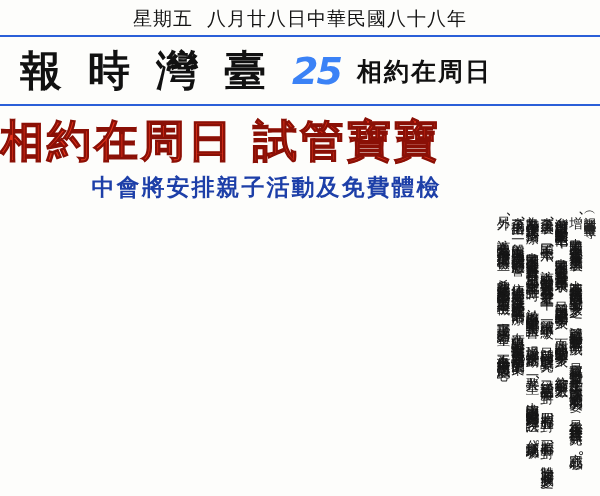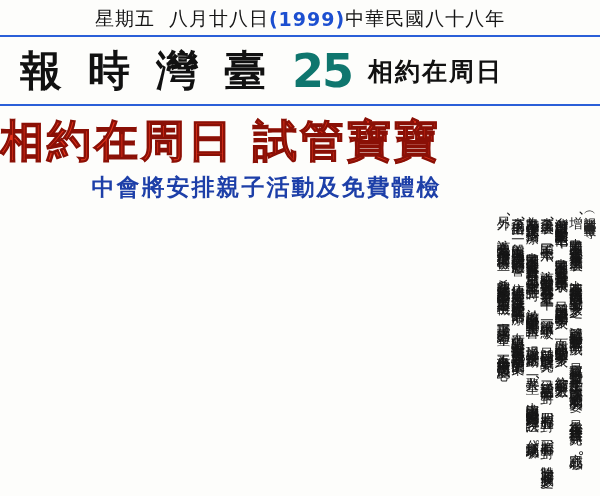--- a/index.html
+++ b/index.html
@@ -65,25 +65,26 @@
   .np-char {
     font-family: "DejaVu Serif", serif;
     font-size: 42px;
     font-weight: bold;
     color: #111;
     margin-right: 26px;
   }
   .np-char.first { margin-left: 20px; }
   .np-num {
     font-family: "DejaVu Sans", sans-serif;
-    font-size: 46px;
-    font-weight: bold;
-    color: #0f766e;
+    font-size: 38px;
+    font-weight: bold;
+    color: #3b82f6;
     letter-spacing: -2px;
     margin-right: 16px;
+    font-style: italic;
   }
   .np-tail {
     font-family: "DejaVu Serif", serif;
     font-size: 25px;
     font-weight: bold;
     color: #111;
     letter-spacing: 2px;
   }
 
   
@@ -163,21 +164,20 @@
 </style>
 </head>
 <body>
 
 <div class="page">
 
   <div class="dateline">
     <span>星期五</span>
     <span style="display:inline-block;width:14px"></span>
     <span>八月廿八日</span>
-    <span class="year">(1999)</span>
     <span>中華民國八十八年</span>
   </div>
 
   <div class="rule-blue r1"></div>
 
   <div class="nameplate">
     <span class="np-char first">報</span>
     <span class="np-char">時</span>
     <span class="np-char">灣</span>
     <span class="np-char">臺</span>

